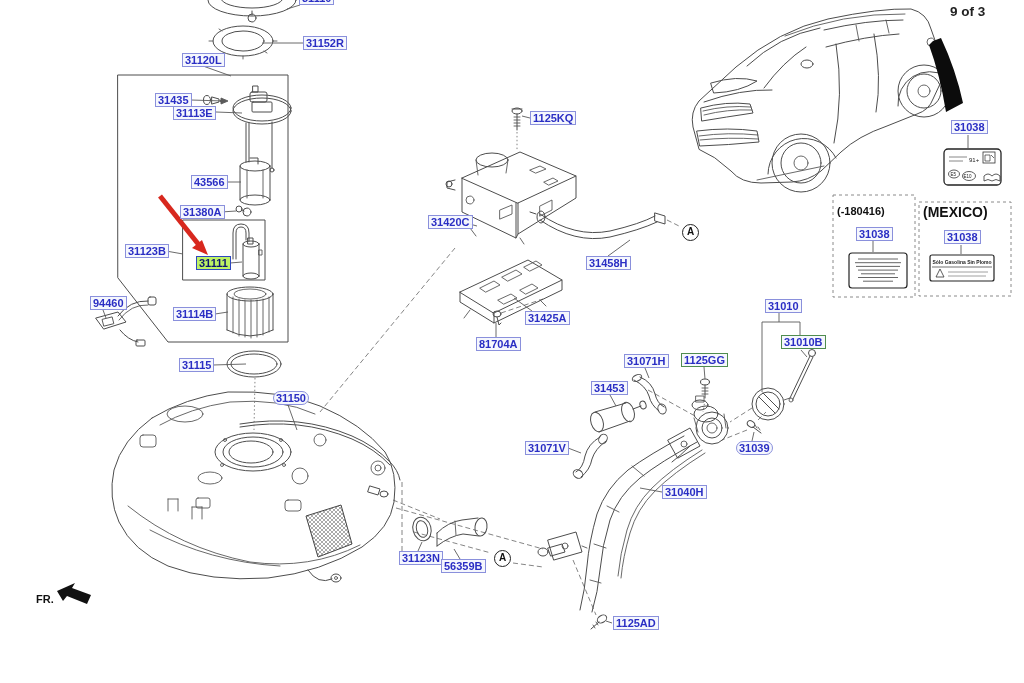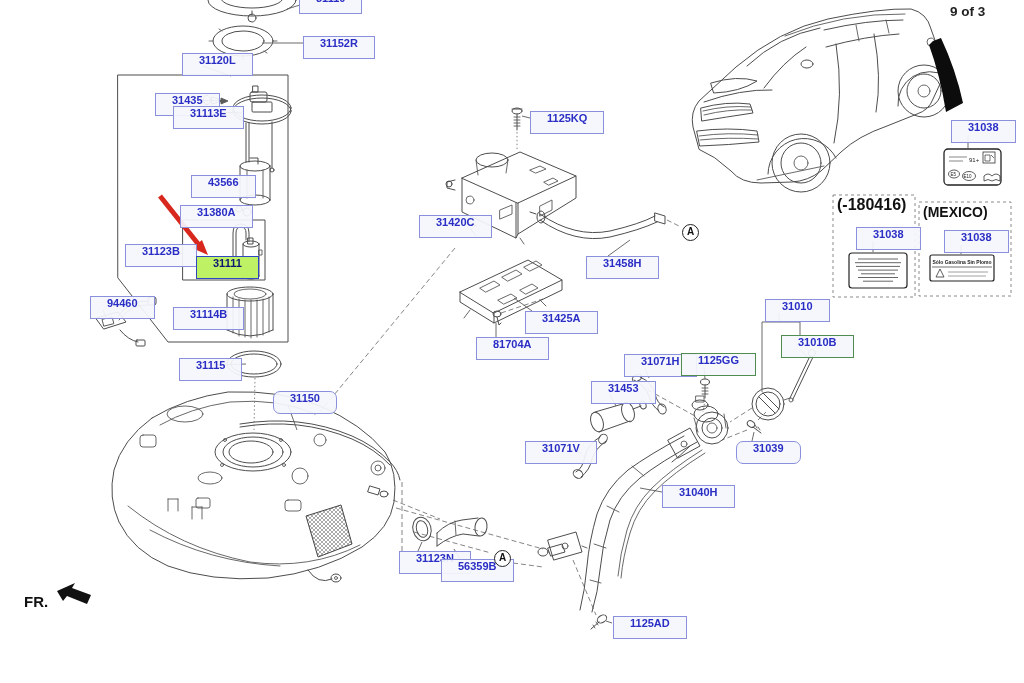--- a/index.html
+++ b/index.html
@@ -6,31 +6,31 @@
   #stage{position:relative;width:1024px;height:683px;background:#fff;overflow:hidden;
          font-family:"Liberation Sans",sans-serif;}
   #art{position:absolute;left:0;top:0;}
   .ln{fill:none;stroke:#4d4d4d;stroke-width:1;stroke-linecap:round;stroke-linejoin:round;}
   .lnt{fill:none;stroke:#585858;stroke-width:.9;stroke-linecap:round;stroke-linejoin:round;}
   .leader{stroke:#5a5a5a;stroke-width:.9;fill:none;}
   .dash{fill:none;stroke:#777;stroke-width:.9;stroke-dasharray:5 3;}
   .dot{fill:none;stroke:#777;stroke-width:.9;stroke-dasharray:1.5 2.4;}
   .plabel{position:absolute;font-size:11px;font-weight:600;letter-spacing:0;
           color:#2a2ec4;border:1px solid #8a90dc;background:rgba(244,246,253,.93);
-          padding:0 16px;line-height:12px;height:23px;box-sizing:border-box;white-space:nowrap;}
+          padding:0 2px;line-height:12px;height:14px;box-sizing:border-box;white-space:nowrap;}
   .plabel.selected{background:#bef264;border-color:#2e46c0;color:#0d1670;}
   .plabel.green{border-color:#4f8c4f;}
   .callout{position:absolute;width:17px;height:17px;border:1.4px solid #222;border-radius:50%;
            box-sizing:border-box;font-size:10px;font-weight:700;color:#111;text-align:center;
            line-height:14px;background:#fff;}
   .region-title{position:absolute;color:#111;font-weight:600;}
-  .rt-small{font-size:16px;}
+  .rt-small{font-size:11px;margin-top:9px;}
   .rt-big{font-size:14px;}
   .page-ind{position:absolute;left:950px;top:4px;font-size:13.5px;color:#222;font-weight:600;}
-  .fr{position:absolute;left:24px;top:593px;font-size:15px;color:#111;font-weight:700;}
+  .fr{position:absolute;left:36px;top:593px;font-size:11px;color:#111;font-weight:700;}
   .micro{font-family:"Liberation Sans",sans-serif;fill:#222;}
 </style>
 </head>
 <body>
 
 <div id="stage">
 
 <svg id="art" width="1024" height="683" viewBox="0 0 1024 683">
   <defs>
     <pattern id="hatchp" patternUnits="userSpaceOnUse" width="4" height="4">
@@ -415,21 +415,21 @@
       <div class="plabel" style="left: 173px; top: 106px;">31113E</div>
       <div class="plabel" style="left: 191px; top: 175px;">43566</div>
       <div class="plabel" style="left: 180px; top: 205px;">31380A</div>
       <div class="plabel" style="left: 125px; top: 244px;">31123B</div>
       <div class="plabel selected" style="left: 196px; top: 256px;">31111</div>
       <div class="plabel" style="left: 90px; top: 296px;">94460</div>
       <div class="plabel" style="left: 173px; top: 307px;">31114B</div>
       <div class="plabel" style="left: 179px; top: 358px;">31115</div>
       <div class="plabel" style="left: 273px; top: 391px; border-radius: 7px;">31150</div>
       <div class="plabel" style="left: 530px; top: 111px;">1125KQ</div>
-      <div class="plabel" style="left: 419px; top: 215px;">31420C</div>
+      <div class="plabel" style="left: 428px; top: 215px;">31420C</div>
       <div class="plabel" style="left: 586px; top: 256px;">31458H</div>
       <div class="plabel" style="left: 525px; top: 311px;">31425A</div>
       <div class="plabel" style="left: 476px; top: 337px;">81704A</div>
       <div class="plabel" style="left: 624px; top: 354px;">31071H</div>
       <div class="plabel green" style="left: 681px; top: 353px;">1125GG</div>
       <div class="plabel" style="left: 591px; top: 381px;">31453</div>
       <div class="plabel" style="left: 525px; top: 441px;">31071V</div>
       <div class="plabel" style="left: 736px; top: 441px; border-radius: 7px;">31039</div>
       <div class="plabel" style="left: 662px; top: 485px;">31040H</div>
       <div class="plabel" style="left: 765px; top: 299px;">31010</div>

